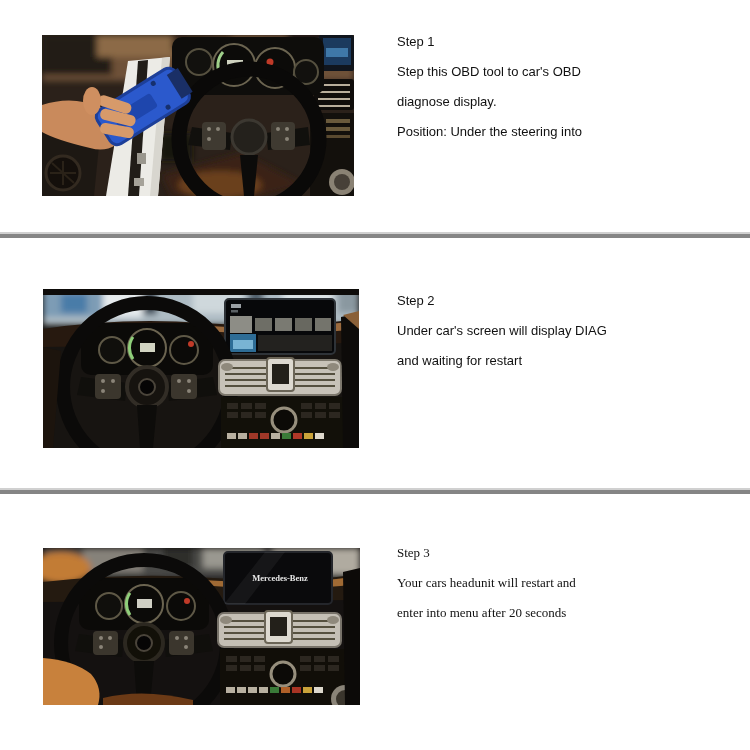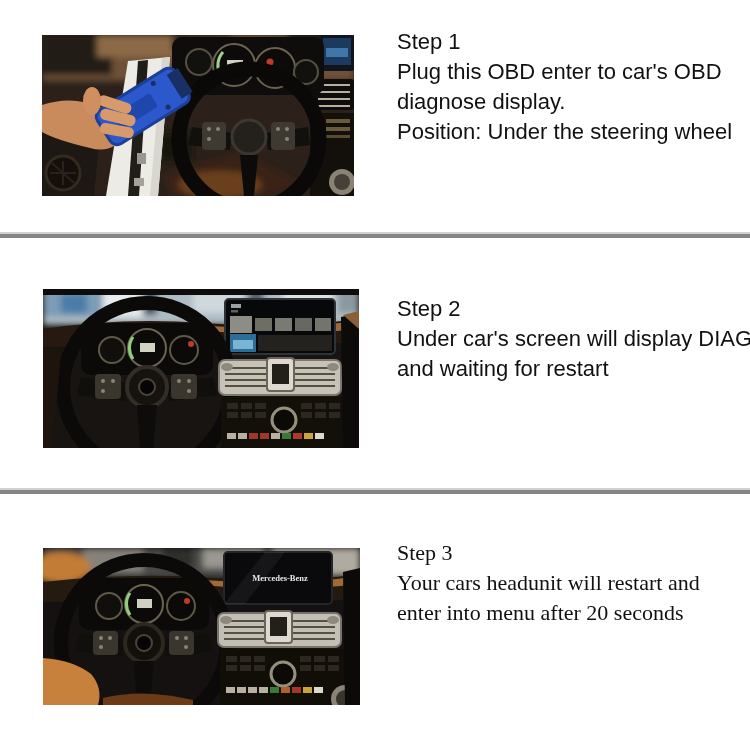--- a/index.html
+++ b/index.html
@@ -3,21 +3,21 @@
 <meta charset="utf-8">
 <style>
   html, body { margin:0; padding:0; background:#ffffff; }
   .page {
     position:relative; width:750px; height:750px; background:#ffffff;
     font-family:"Liberation Sans", sans-serif; overflow:hidden;
   }
   .photo { position:absolute; margin:0; padding:6px; line-height:0; }
   .photo svg { display:block; }
   .text-col { position:absolute; left:397px; color:#111111; }
-  .line { font-size:22px; line-height:30px; white-space:nowrap; }
+  .line { font-size:13px; line-height:30px; white-space:nowrap; }
   .divider {
     position:absolute; left:0; width:750px; height:6px;
     background:linear-gradient(to bottom, #d0d0d0 0px, #d0d0d0 2px, #858585 2px, #858585 6px);
   }
 </style>
 </head>
 <body>
 
 <div class="page">
 
@@ -113,23 +113,23 @@
         <rect x="56" y="64" width="34" height="11" rx="5" transform="rotate(18 73 69)"></rect>
         <rect x="58" y="77" width="36" height="11" rx="5" transform="rotate(14 76 82)"></rect>
         <rect x="58" y="90" width="34" height="11" rx="5" transform="rotate(10 75 95)"></rect>
         <ellipse cx="50" cy="66" rx="9" ry="14" fill="#cf8f60"></ellipse>
       </g>
     </svg>
   </figure>
 
   <div class="text-col" style="top:27px;">
     <div class="line">Step 1</div>
-    <div class="line">Plug this OBD enter to car's OBD</div>
+    <div class="line">Step this OBD tool to car's OBD</div>
     <div class="line">diagnose display.</div>
-    <div class="line">Position: Under the steering wheel</div>
+    <div class="line">Position: Under the steering into</div>
   </div>
 
   <div class="divider" style="top:232px;"></div>
 
   <figure class="photo" style="left:37px; top:283px;">
     <svg width="316" height="159" viewBox="0 0 316 159">
       <defs>
         <filter id="b2" x="-20%" y="-20%" width="140%" height="140%">
             <feGaussianBlur stdDeviation="3"></feGaussianBlur>
           </filter>
@@ -228,21 +228,21 @@
           <rect x="261" y="144" width="9" height="6" fill="#caa33a"></rect>
           <rect x="272" y="144" width="9" height="6" fill="#ddd8cc"></rect>
         </g>
       </g>
       <path d="M298 28 L316 24 L316 159 L300 159 Z" fill="#0d0b09"></path>
       <path d="M300 26 L316 22 L316 40 Z" fill="#8a6038"></path>
       <path d="M0 58 L18 62 L10 159 L0 159 Z" fill="#1c140d"></path>
     </svg>
   </figure>
 
-  <div class="text-col" style="top:294px;">
+  <div class="text-col" style="top:286px;">
     <div class="line">Step 2</div>
     <div class="line">Under car's screen will display DIAG</div>
     <div class="line">and waiting for restart</div>
   </div>
 
   <div class="divider" style="top:488px;"></div>
 
   <figure class="photo" style="left:37px; top:542px;">
     <svg width="317" height="157" viewBox="0 0 317 157">
       <defs>

